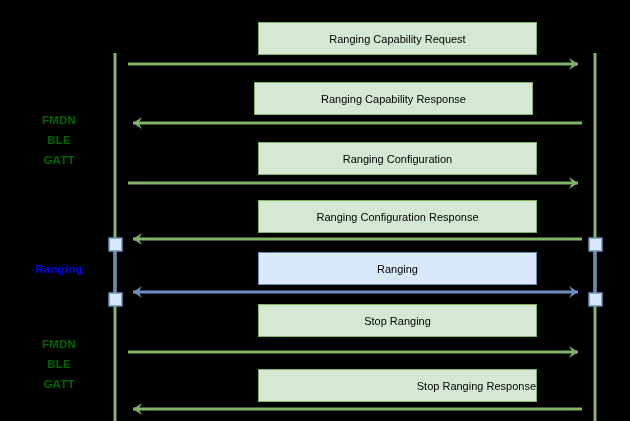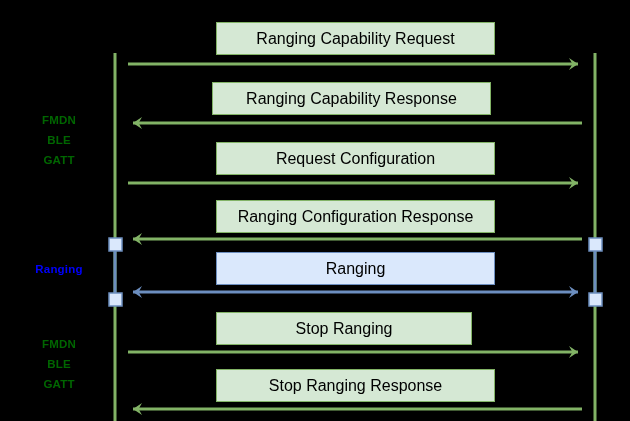--- a/index.html
+++ b/index.html
@@ -35,23 +35,24 @@
   }
   .phase-label.green { color: #006600; }
   .phase-label.blue  { color: #0000ff; }
 
   .msg-box {
     position: absolute;
     box-sizing: border-box;
     display: flex;
     align-items: center;
     justify-content: center;
-    font-size: 16px;
+    font-size: 11px;
     color: #000000;
     text-align: center;
+    margin-left: 42px;
   }
   .msg-box.green {
     background: #d5e8d4;
     border: 1px solid #82b366;
   }
   .msg-box.blue {
     background: #dae8fc;
     border: 1px solid #6c8ebf;
   }
 </style>
@@ -107,32 +108,32 @@
       </g>
   </svg>
   <div id="boxes-host">
       <div class="msg-box green" style="left: 216px; top: 22px; width: 279px; height: 33px;">
         <span>Ranging Capability Request</span>
       </div>
       <div class="msg-box green" style="left: 212px; top: 82px; width: 279px; height: 33px;">
         <span>Ranging Capability Response</span>
       </div>
       <div class="msg-box green" style="left: 216px; top: 142px; width: 279px; height: 33px;">
-        <span>Request Configuration</span>
+        <span>Ranging Configuration</span>
       </div>
       <div class="msg-box green" style="left: 216px; top: 200px; width: 279px; height: 33px; align-items: center;">
         <span>Ranging Configuration Response</span>
       </div>
       <div class="msg-box blue" style="left: 216px; top: 252px; width: 279px; height: 33px;">
         <span>Ranging</span>
       </div>
-      <div class="msg-box green" style="left: 216px; top: 312px; width: 256px; height: 33px;">
+      <div class="msg-box green" style="left: 216px; top: 304px; width: 279px; height: 33px;">
         <span>Stop Ranging</span>
       </div>
-      <div class="msg-box green" style="left: 216px; top: 369px; width: 279px; height: 33px;">
+      <div class="msg-box green" style="left: 216px; top: 369px; width: 279px; height: 33px; justify-content: flex-end;">
         <span>Stop Ranging Response</span>
       </div>
     </div>
   <div id="labels-host">
       <div class="phase-label green" style="left: 28px; top: 110px; width: 62px;">FMDN
 BLE
 GATT</div>
       <div class="phase-label blue" style="left: 28px; top: 259px; width: 62px;">Ranging</div>
       <div class="phase-label green" style="left: 28px; top: 334px; width: 62px;">FMDN
 BLE

